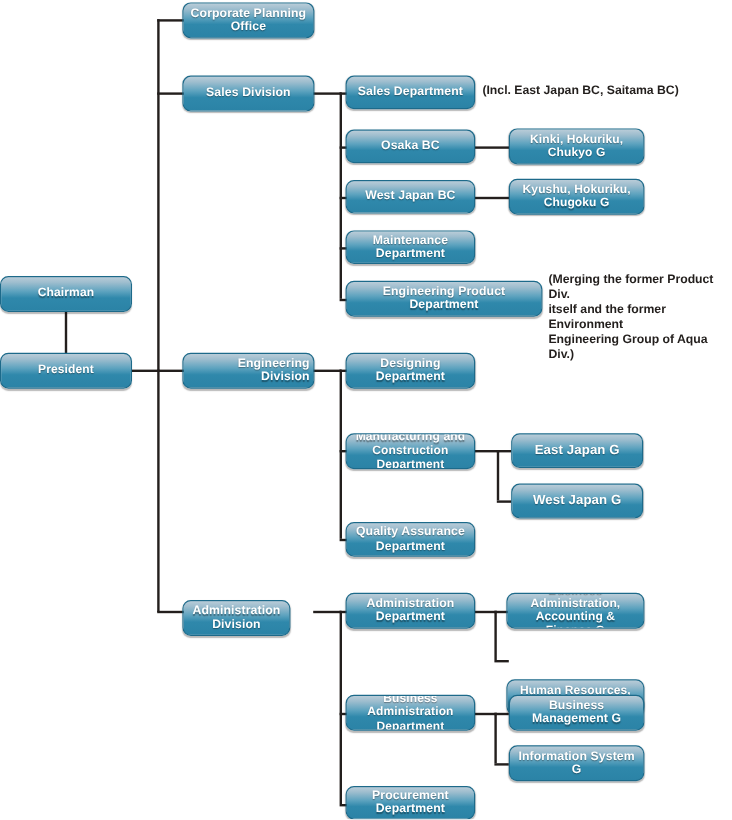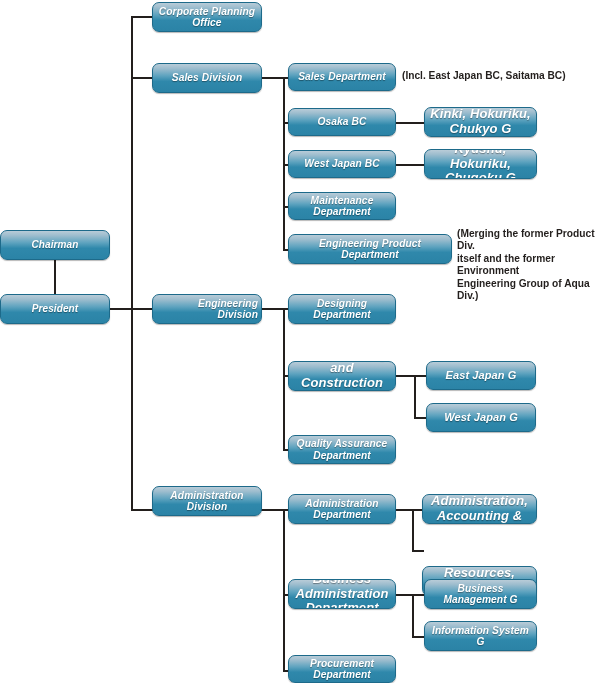--- a/index.html
+++ b/index.html
@@ -44,28 +44,27 @@
     align-items: center;
     justify-content: center;
     text-align: center;
     color: #ffffff;
     font-weight: bold;
     letter-spacing: 0.1px;
     text-shadow: 0 1px 1px rgba(0,0,0,0.38);
     line-height: 1.12;
     padding: 4px 3px;
     overflow: hidden;
-    font-style: italic;
   }
   .node .lbl { display: block; width: 100%; }
 
   .s13 { font-size: 10px; }
   .s12 { font-size: 11px; }
   .s11 { font-size: 10.2px; }
-  .s10 { font-size: 13px; }
+  .s10 { font-size: 10px; }
 
   
   .note {
     position: absolute;
     color: #231f1d;
     font-size: 10.2px;
     font-weight: bold;
     line-height: 1.22;
     white-space: pre-line;
     text-align: left;
@@ -196,21 +195,21 @@
   </div>
 
   <div class="node s12" style="left:426px; top:403px; width:110px; height:29px;">
     <span class="lbl">West Japan G</span>
   </div>
 
   <div class="node s11" style="left:288px; top:435px; width:108px; height:29px;">
     <span class="lbl">Quality Assurance Department</span>
   </div>
 
-  <div class="node s11" style="left:152px; top:486px; width:110px; height:30px;">
+  <div class="node s11" style="left:152px; top:500px; width:90px; height:30px;">
     <span class="lbl">Administration Division</span>
   </div>
 
   <div class="node s11" style="left:288px; top:494px; width:108px; height:30px;">
     <span class="lbl">Administration Department</span>
   </div>
 
   <div class="node s10" style="left:422px; top:494px; width:115px; height:30px;">
     <span class="lbl">Business Administration, Accounting &amp; Finance G</span>
   </div>

